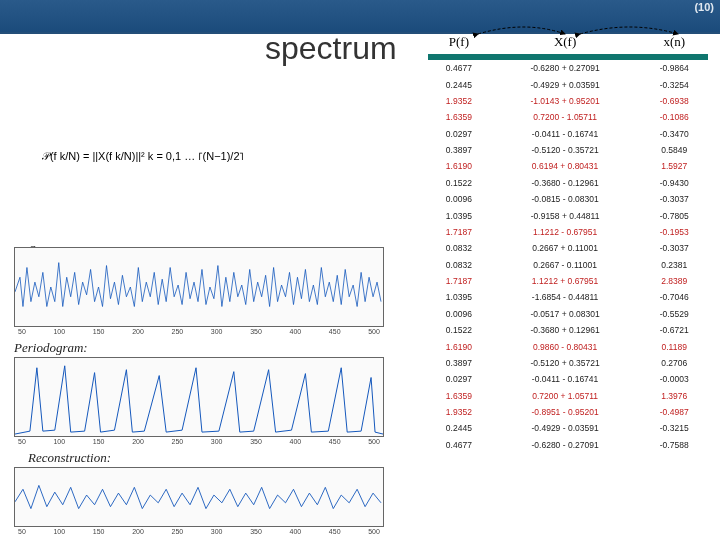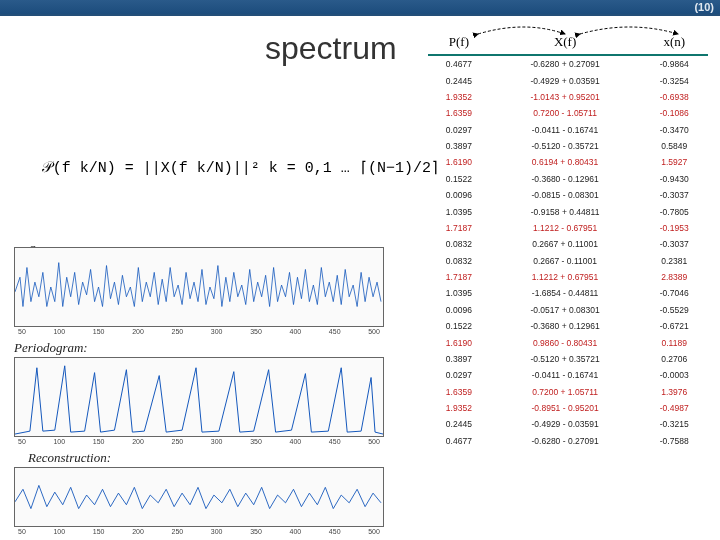--- a/index.html
+++ b/index.html
@@ -5,21 +5,21 @@
   * { margin: 0; padding: 0; box-sizing: border-box; }
   body {
     width: 720px;
     height: 540px;
     font-family: Arial, sans-serif;
     background: white;
     position: relative;
     overflow: hidden;
   }
   .header-bar {
-    height: 16px;
+    height: 34px;
     background: linear-gradient(to bottom, #2a5a8a, #1a4a7a);
     position: relative;
   }
   .header-bar::after {
     content: "";
     position: absolute;
     bottom: 0;
     left: 0;
     right: 0;
     height: 2px;
@@ -39,23 +39,22 @@
     top: 30px;
     font-size: 32px;
     font-weight: 400;
     color: #333;
     font-family: "Segoe UI", Arial, sans-serif;
   }
   .formula {
     position: absolute;
     left: 42px;
     top: 150px;
-    font-family: Liberation Mono, monospace;
-    font-size: 15px;
-    margin-top: 8px;
+    font-family: Liberation Sans, sans-serif;
+    font-size: 11px;
   }
   .label {
     position: absolute;
     font-style: italic;
     font-family: 'Times New Roman', serif;
     font-size: 13px;
     color: #222;
   }
   .seq-label { left: 14px; top: 242px; margin-left: 15px; }
   .per-label { left: 14px; top: 340px; }
@@ -92,21 +91,21 @@
     top: 30px;
     width: 280px;
   }
   table { width: 100%; border-collapse: collapse; }
   th {
     font-family: 'Times New Roman', serif;
     font-weight: normal;
     font-size: 13px;
     padding: 4px 2px;
     text-align: center;
-    border-bottom: 2px solid #0f766e;
+    border-bottom: 6px solid #0f766e;
     position: relative;
   }
   td {
     font-size: 8.5px;
     padding: 3.2px 2px;
     text-align: center;
     color: #222;
   }
   tr.red td { color: #c02020; }
   .arrow-arc {

